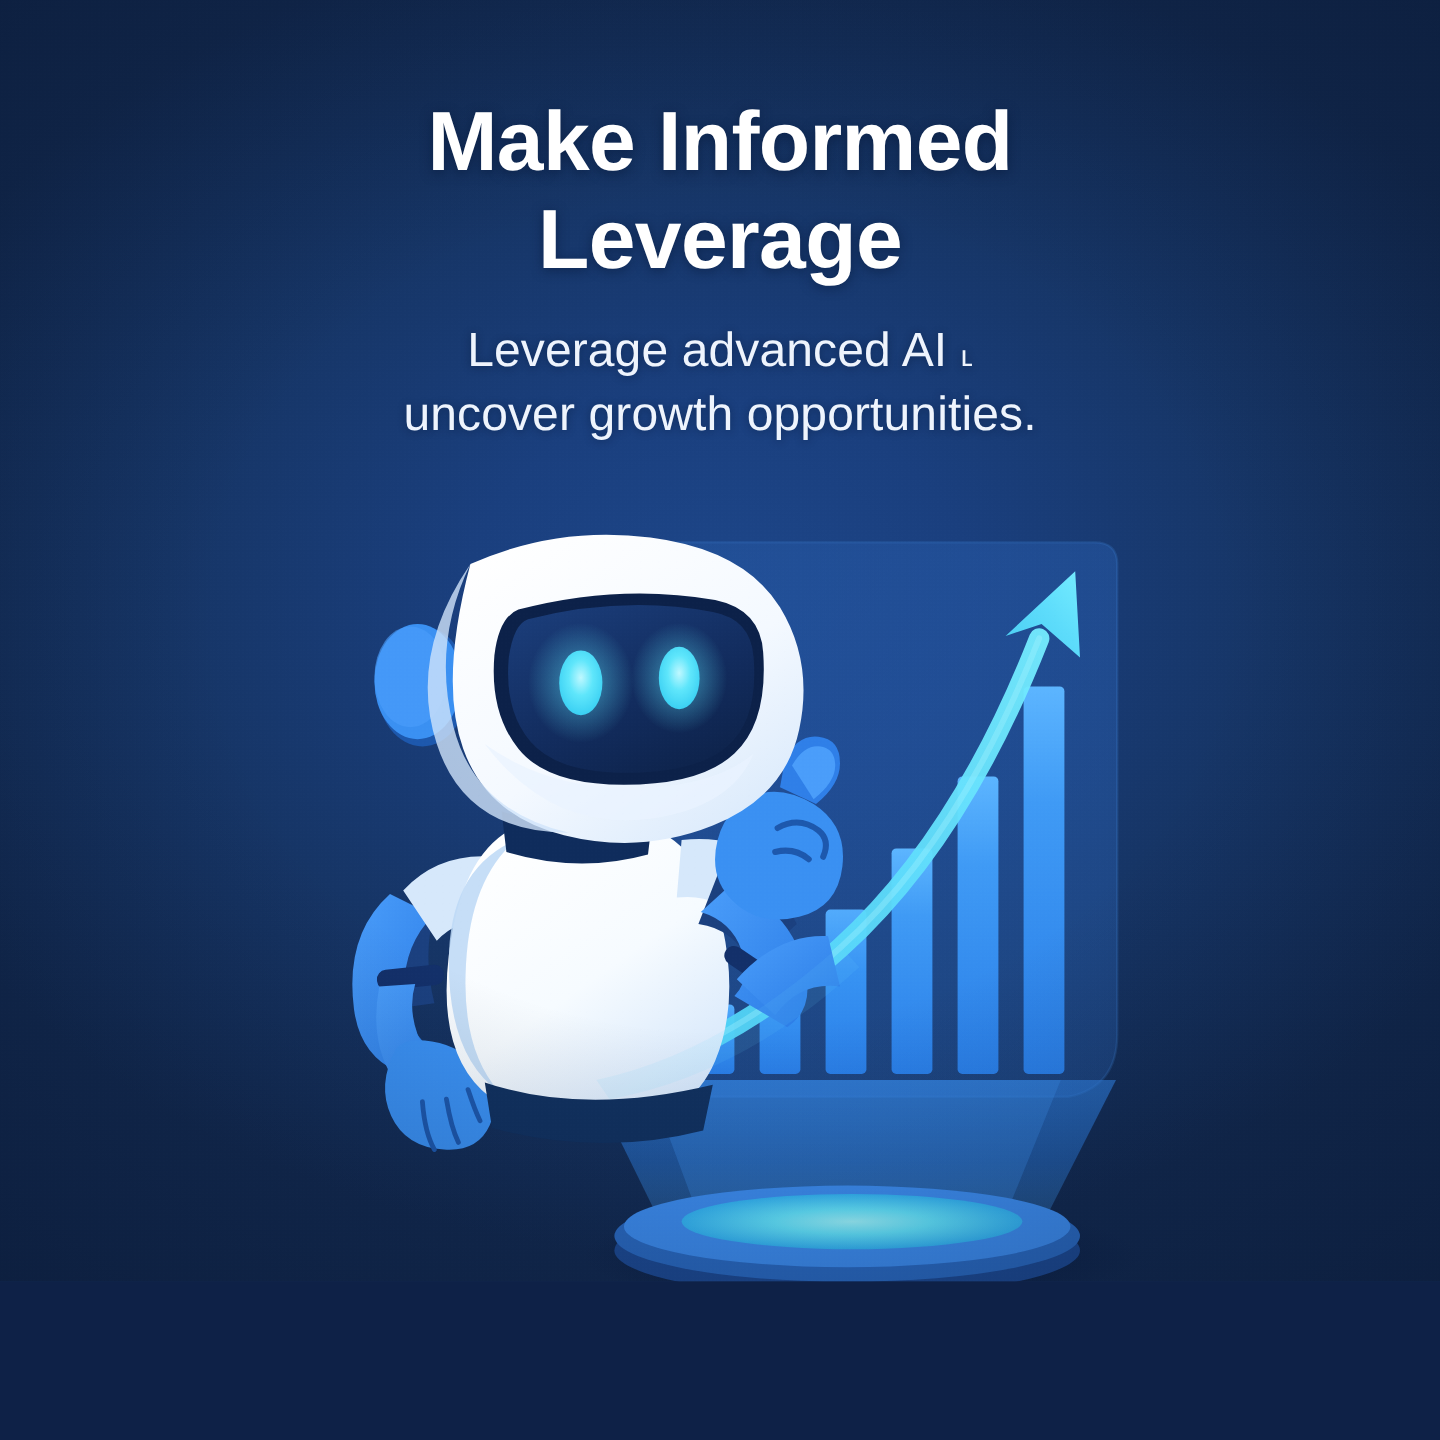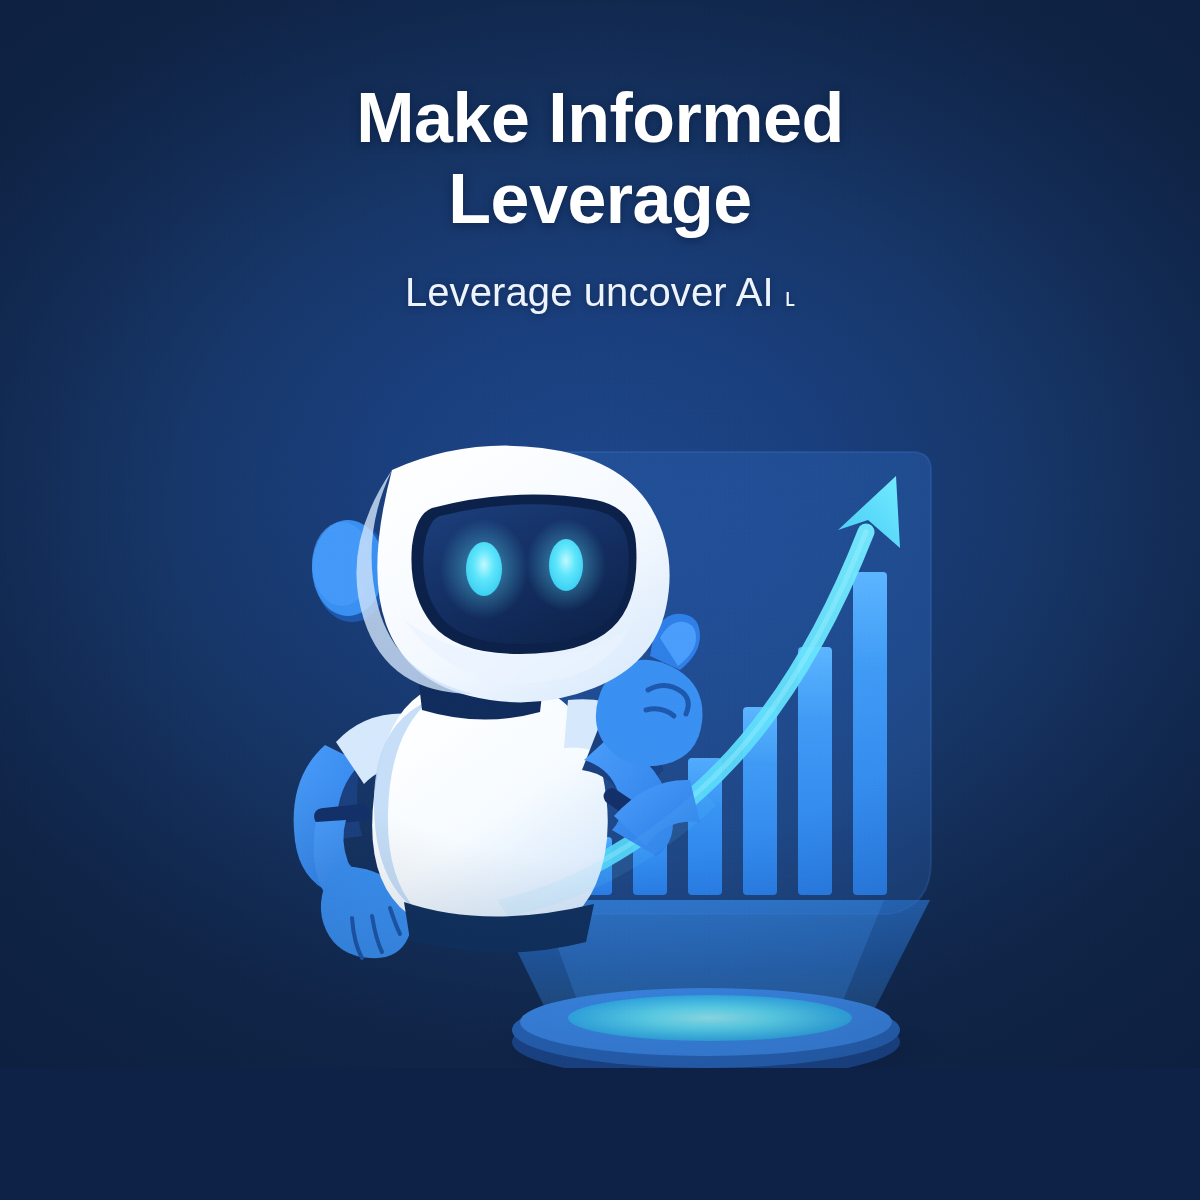--- a/index.html
+++ b/index.html
@@ -267,19 +267,20 @@
       <path d="M497 900 Q600 878 700 788 L716 806 Q618 896 508 916 Z" fill="#6fd6ff" opacity=".10"></path>
     </svg>
   </div>
 
   <div class="text-block">
     <h1 class="headline">
       <span class="line">Make Informed</span>
       <span class="line">Leverage</span>
     </h1>
     <p class="subhead">
-      <span class="line"><span>Leverage uncover AI </span><span class="tiny-glyph">ʟ</span></span>
+      <span class="line"><span>Leverage advanced AI </span><span class="tiny-glyph">ʟ</span></span>
+      <span class="line">uncover growth opportunities.</span>
     </p>
   </div>
 
   <div id="noise"></div>
   <div id="vignette"></div>
 </div>
 
 </body></html>

